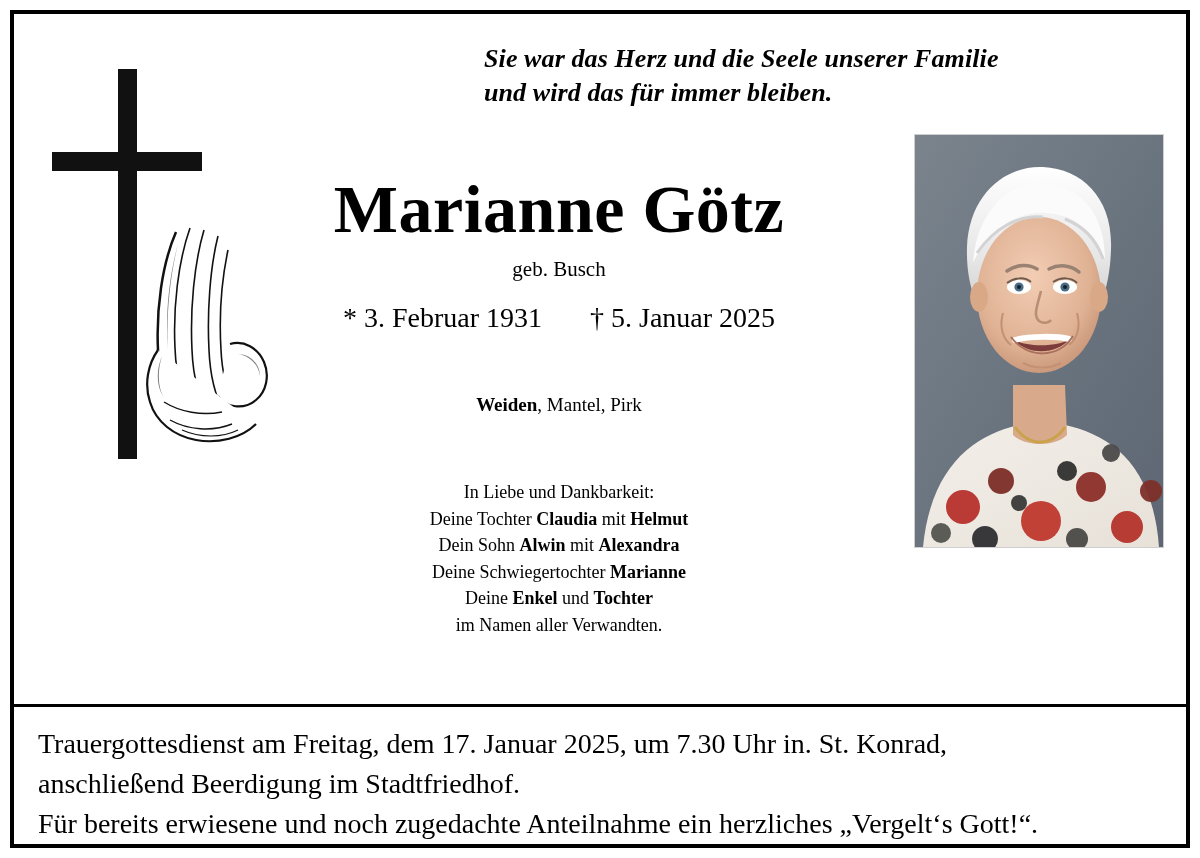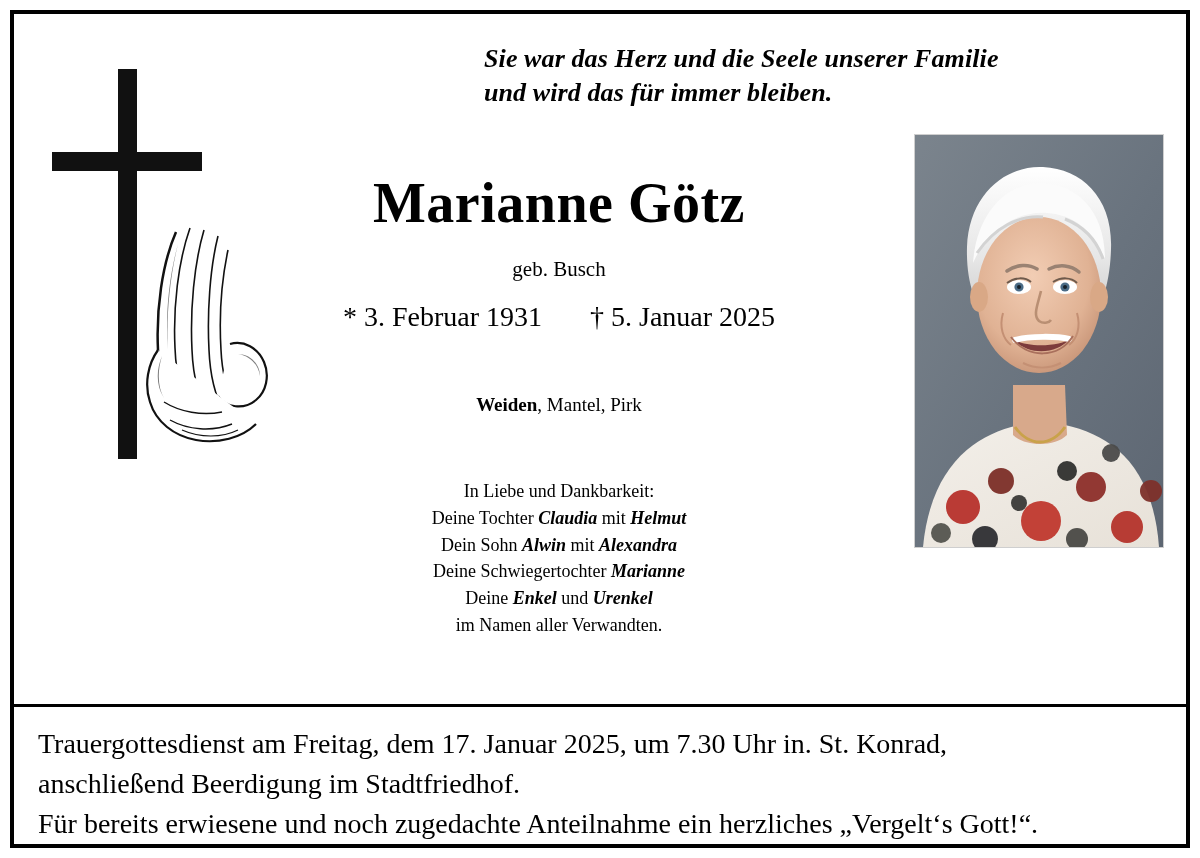--- a/index.html
+++ b/index.html
@@ -94,24 +94,24 @@
   .center-col {
     position: absolute;
     left: 240px;
     top: 160px;
     width: 610px;
     text-align: center;
   }
   .deceased-name {
     font-family: "Liberation Serif", serif;
     font-weight: bold;
-    font-size: 56px;
+    font-size: 68px;
     line-height: 1.05;
     letter-spacing: 0.5px;
-    margin: 0 0 24px 0;
+    margin: 0 0 12px 0;
   }
   .maiden {
     font-size: 21px;
     line-height: 1.2;
     margin: 0 0 18px 0;
   }
   .dates {
     font-size: 28px;
     line-height: 1.2;
     margin: 0 0 60px 0;
@@ -122,21 +122,21 @@
     font-size: 19px;
     line-height: 1.2;
     margin: 0 0 62px 0;
   }
   .places b { font-weight: bold; }
   .family {
     font-size: 18px;
     line-height: 1.48;
   }
   .family div { white-space: nowrap; }
-  .family b { font-weight: bold; font-style: italic; }
+  .family b { font-weight: bold; }
 
   
   .portrait {
     position: absolute;
     right: 22px;
     top: 120px;
     width: 248px;
     height: 412px;
     border: 1px solid #cfcfcf;
     overflow: hidden;
@@ -218,21 +218,21 @@
         <div>
           <span>Deine Tochter </span><b>Claudia</b><span> mit </span><b>Helmut</b>
         </div>
         <div>
           <span>Dein Sohn </span><b>Alwin</b><span> mit </span><b>Alexandra</b>
         </div>
         <div>
           <span>Deine Schwiegertochter </span><b>Marianne</b>
         </div>
         <div>
-          <span>Deine </span><b>Enkel</b><span> und </span><b>Urenkel</b>
+          <span>Deine </span><b>Enkel</b><span> und </span><b>Tochter</b>
         </div>
         <div>
           <span>im Namen aller Verwandten.</span>
         </div>
       </div>
     </div>
 
     <div class="portrait">
       <svg viewBox="0 0 248 412" preserveAspectRatio="xMidYMid slice" xmlns="http://www.w3.org/2000/svg" aria-hidden="true">
         <defs>

